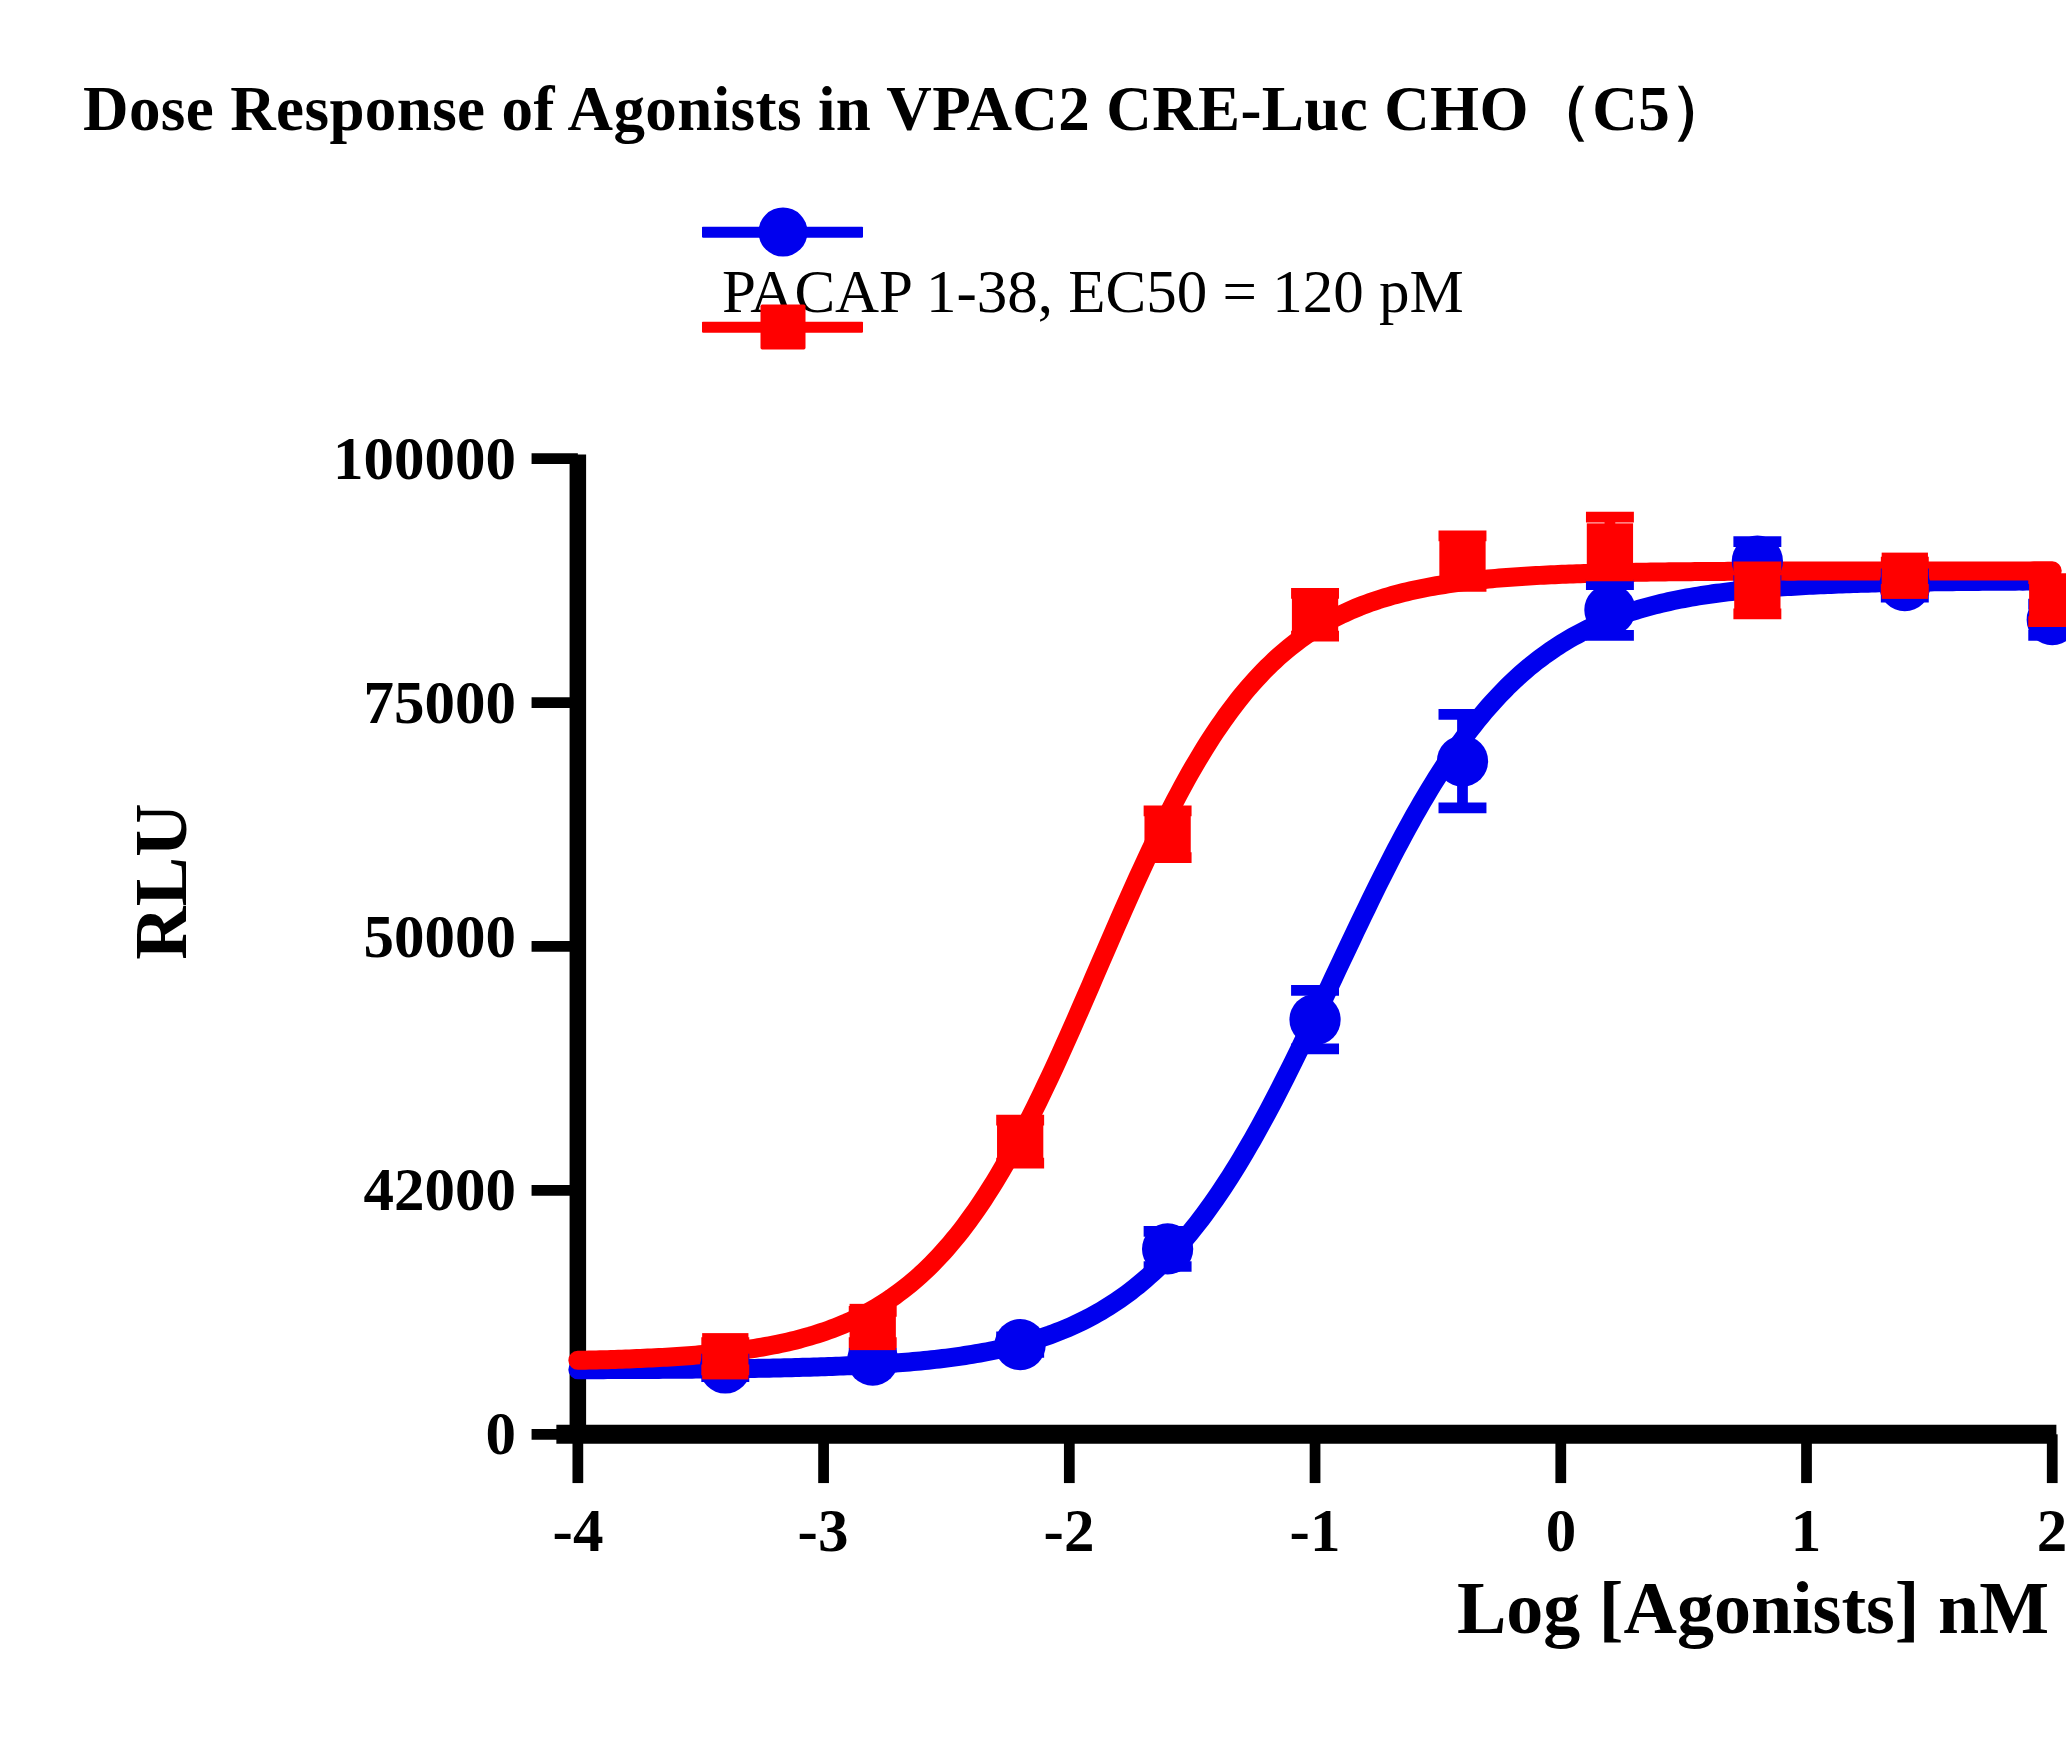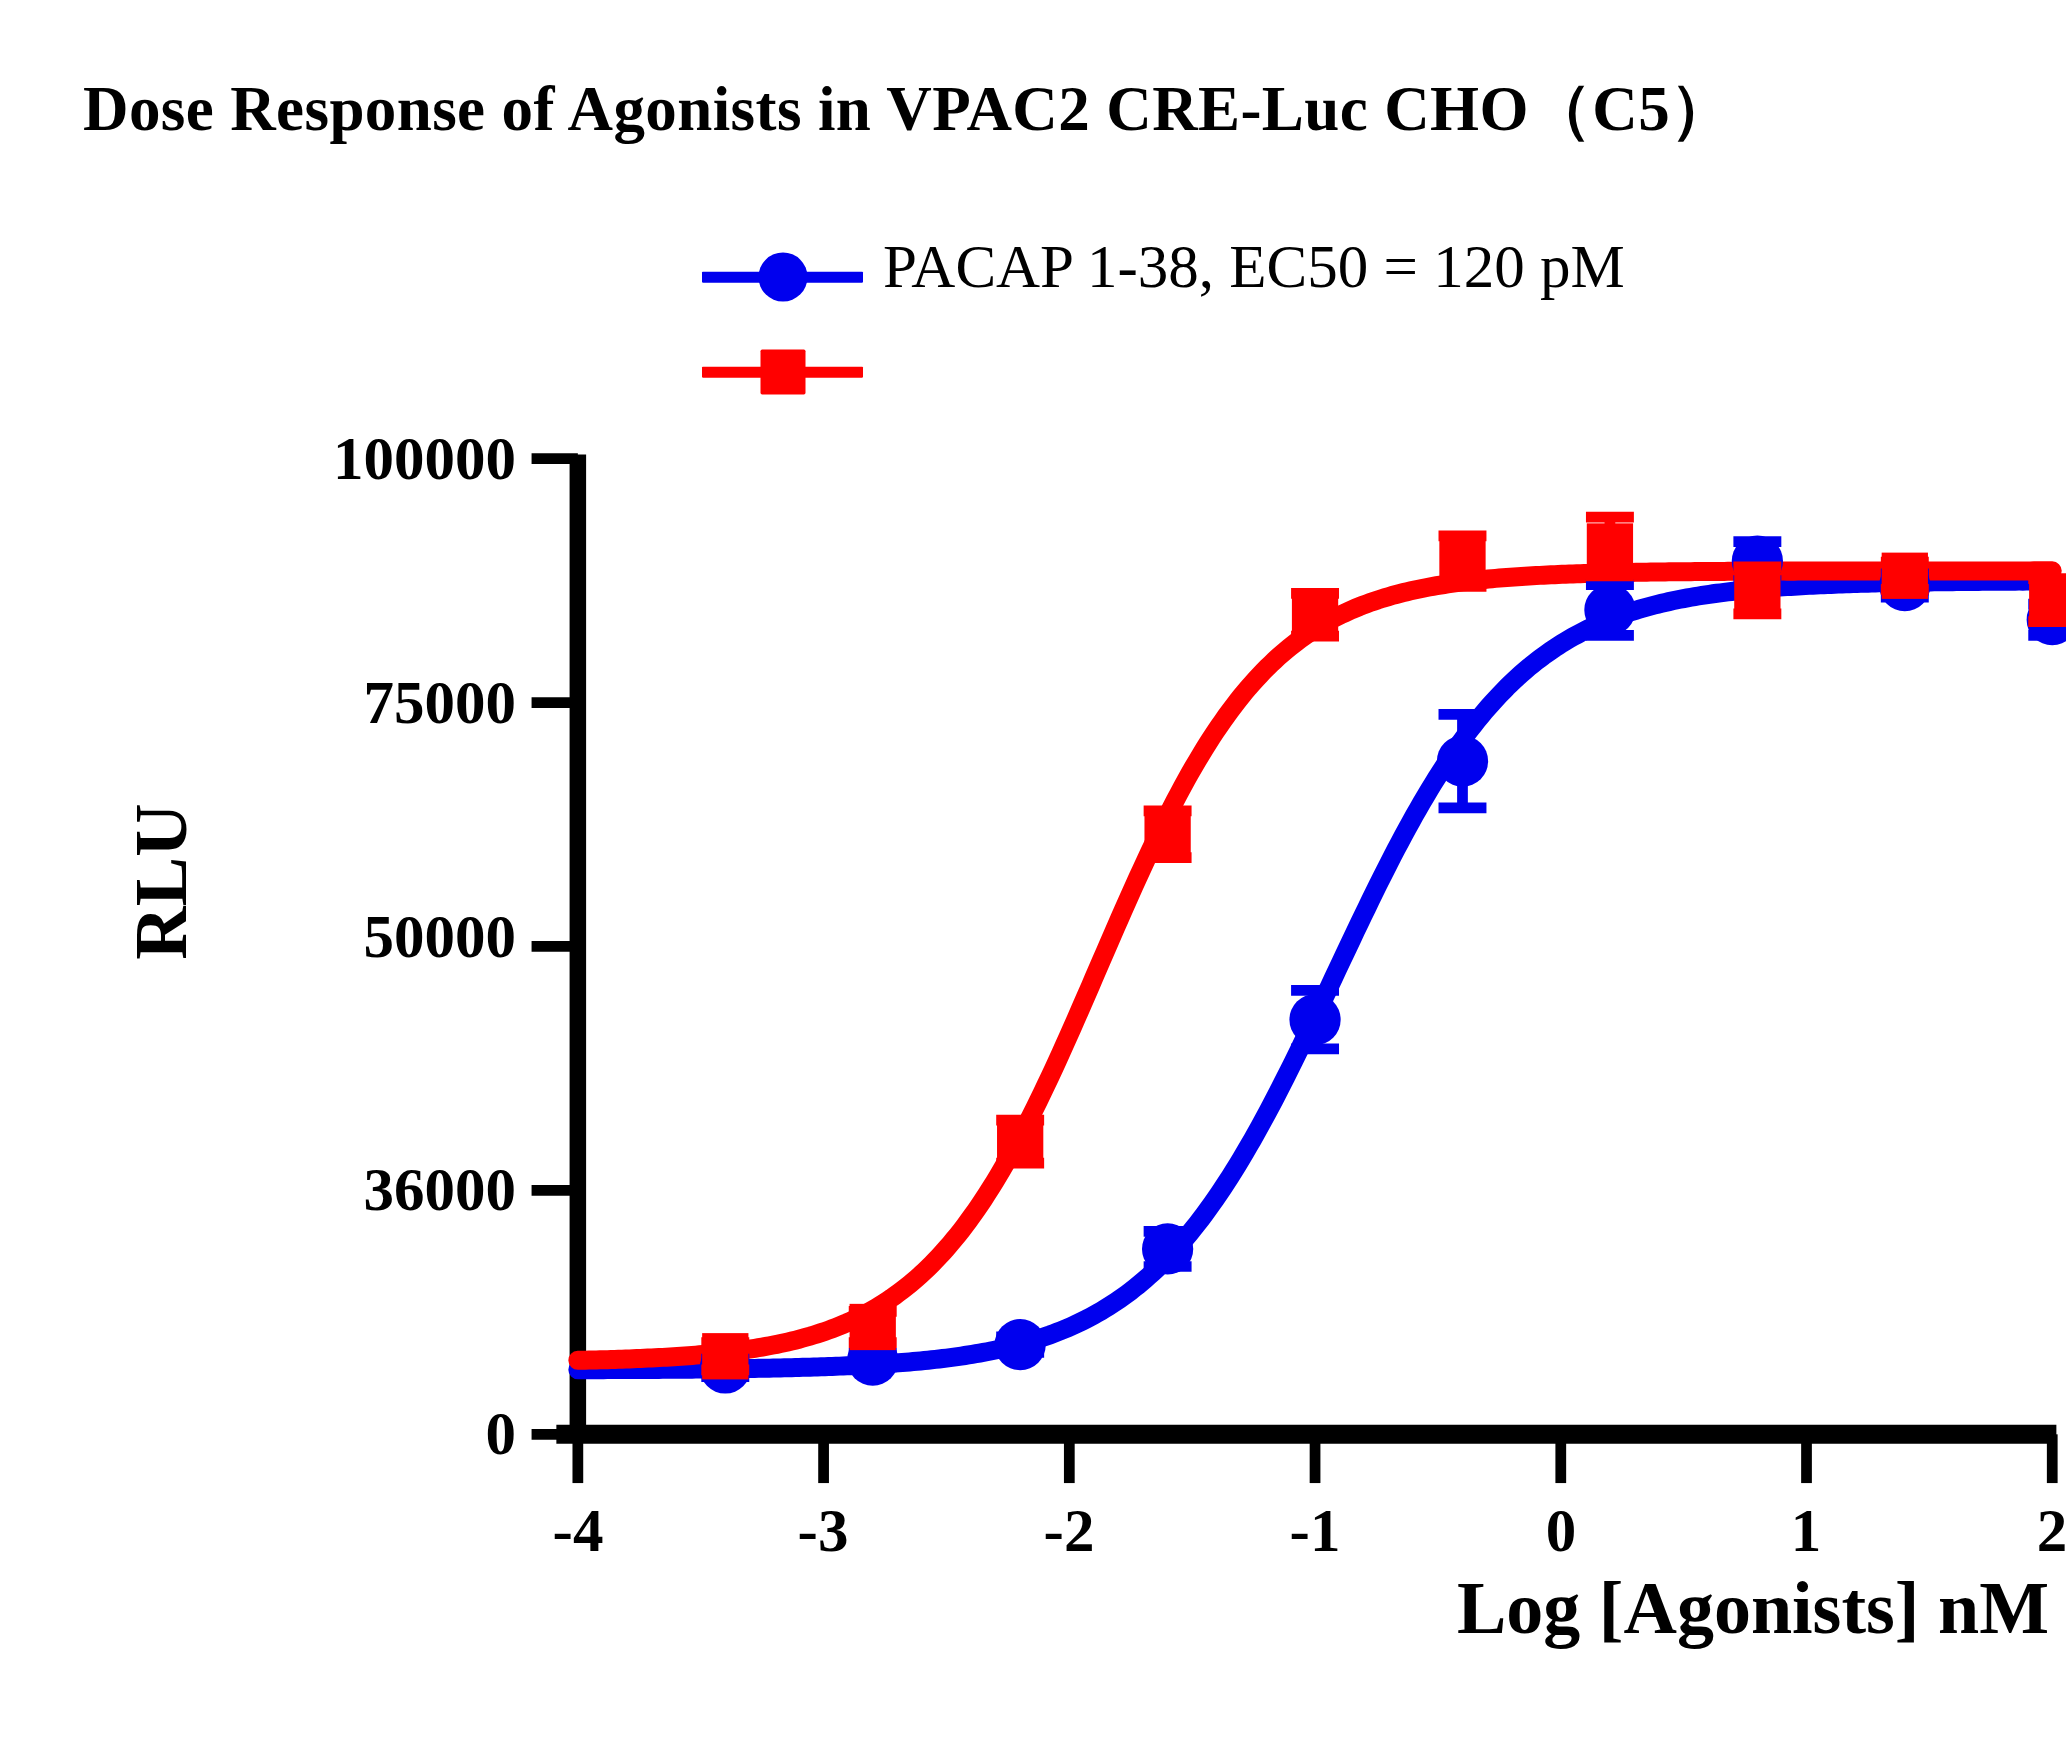--- a/index.html
+++ b/index.html
@@ -7,21 +7,21 @@
   #root{position:relative;width:2621px;height:1762px;background:#fff;}
 
   #chart-title{
     position:absolute;left:83px;top:66px;
     font-family:"Liberation Serif",serif;
     font-weight:bold;font-size:63px;letter-spacing:0.4px;
     white-space:nowrap;color:#000;
   }
 
   #legend{position:absolute;left:702px;top:207px;}
-  .legend-row{display:flex;align-items:flex-end;height:95px;}
+  .legend-row{display:flex;align-items:flex-start;height:95px;flex-direction:column;}
   .legend-key{width:161px;height:50px;position:relative;flex:0 0 auto;}
   .legend-key .keyline{position:absolute;left:0;top:50%;transform:translateY(-50%);width:161px;height:10.7px;border-radius:0.8px;}
   .legend-key .keymark{position:absolute;left:50%;top:50%;transform:translate(-50%,-50%);}
   .keymark.circle{width:49px;height:49px;border-radius:50%;}
   .keymark.square{width:45px;height:45px;border-radius:1.7px;}
   .legend-label{font-family:"Liberation Serif",serif;font-size:61px;white-space:nowrap;padding-left:20px;color:#000;}
 
   #plot-wrap{position:absolute;left:0;top:0;width:2621px;height:1762px;}
   #plot-svg{position:absolute;left:0;top:0;}
 
@@ -166,21 +166,21 @@
       </svg>
   </div>
 
   <div id="y-axis-title">RLU</div>
   <div id="x-axis-title">Log [Agonists] nM</div>
 
   <div id="tick-labels">
       <div class="axis-tick-label ylab" style="left: 124px; width: 392px; top: 459px;">100000</div>
       <div class="axis-tick-label ylab" style="left: 124px; width: 392px; top: 703px;">75000</div>
       <div class="axis-tick-label ylab" style="left: 124px; width: 392px; top: 937px;">50000</div>
-      <div class="axis-tick-label ylab" style="left: 124px; width: 392px; top: 1190px;">36000</div>
+      <div class="axis-tick-label ylab" style="left: 124px; width: 392px; top: 1190px;">42000</div>
       <div class="axis-tick-label ylab" style="left: 124px; width: 392px; top: 1434px;">0</div>
       <div class="axis-tick-label xlab" style="left: 578px; top: 1496px;">-4</div>
       <div class="axis-tick-label xlab" style="left: 823px; top: 1496px;">-3</div>
       <div class="axis-tick-label xlab" style="left: 1069px; top: 1496px;">-2</div>
       <div class="axis-tick-label xlab" style="left: 1315px; top: 1496px;">-1</div>
       <div class="axis-tick-label xlab" style="left: 1561px; top: 1496px;">0</div>
       <div class="axis-tick-label xlab" style="left: 1806px; top: 1496px;">1</div>
       <div class="axis-tick-label xlab" style="left: 2052px; top: 1496px;">2</div>
     </div>
 

